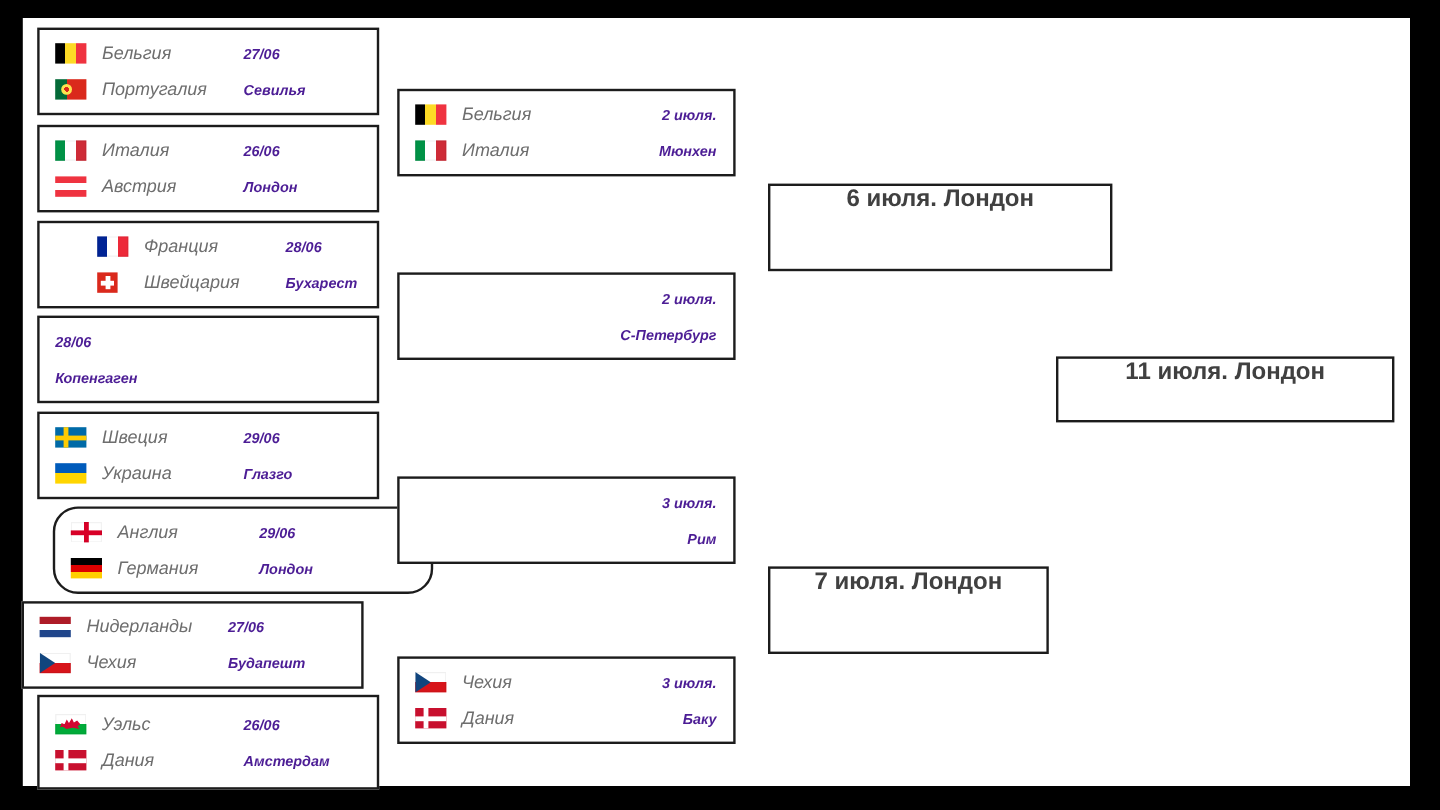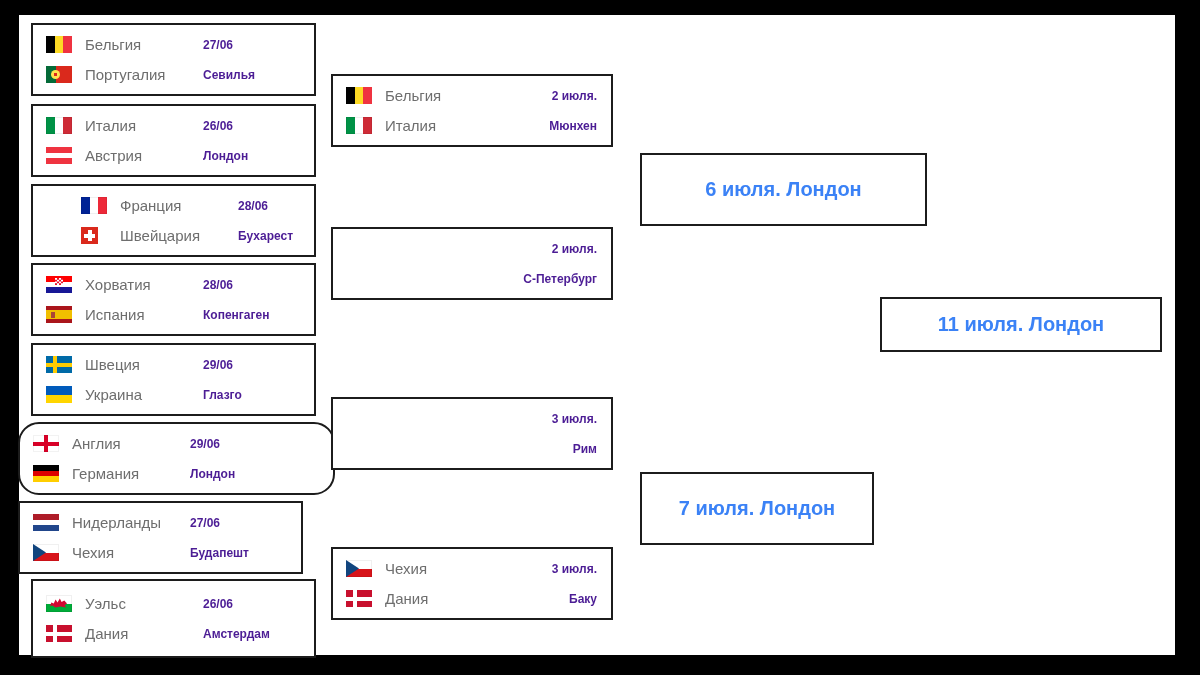--- a/index.html
+++ b/index.html
@@ -17,20 +17,21 @@
     background:#ffffff;
   }
   .match{
     position:absolute;
     box-sizing:border-box;
     background:#fff;
     border:2px solid #1c1c1c;
     display:flex;
     align-items:center;
     padding:0 14px 0 13px;
+    font-style:italic;
   }
   .teams{
     width:157px;
     flex-shrink:0;
     display:flex;
     flex-direction:column;
     gap:13px;
   }
   .team{
     display:flex;
@@ -52,25 +53,25 @@
     line-height:26px;
     white-space:nowrap;
   }
   .info.right{text-align:right;}
   .label-box{
     position:absolute;
     box-sizing:border-box;
     background:#fff;
     border:2px solid #1c1c1c;
     display:flex;
-    align-items:center;
+    align-items:flex-start;
     justify-content:center;
     font-weight:bold;
     font-size:20px;
-    color:#3b82f6;
+    color:#404040;
     white-space:nowrap;
   }
 
   
   .flag{
     position:relative;
     width:26px;height:17px;
     display:inline-block;
     flex-shrink:0;
   }
@@ -202,34 +203,20 @@
       <span>Швейцария</span>
     </div>
   </div>
   <div class="info">
     <div>28/06</div>
     <div>Бухарест</div>
   </div>
 </div>
 
 <div class="match" style="left:31px;top:263px;width:285px;height:73px;">
-  <div class="teams">
-    <div class="team">
-      <span class="flagslot">
-          <span class="flag" data-flag="croatia"></span>
-        </span>
-      <span>Хорватия</span>
-    </div>
-    <div class="team">
-      <span class="flagslot">
-          <span class="flag" data-flag="spain"></span>
-        </span>
-      <span>Испания</span>
-    </div>
-  </div>
   <div class="info">
     <div>28/06</div>
     <div>Копенгаген</div>
   </div>
 </div>
 
 <div class="match" style="left:31px;top:343px;width:285px;height:73px;justify-content:center;">
   <div class="teams">
     <div class="team">
       <span class="flagslot">
@@ -243,21 +230,21 @@
         </span>
       <span>Украина</span>
     </div>
   </div>
   <div class="info">
     <div>29/06</div>
     <div>Глазго</div>
   </div>
 </div>
 
-<div class="match" style="left:18px;top:422px;width:317px;height:73px;border-radius:21px;">
+<div class="match" style="left:44px;top:422px;width:317px;height:73px;border-radius:21px;">
   <div class="teams">
     <div class="team">
       <span class="flagslot">
           <span class="flag" data-flag="england"></span>
         </span>
       <span>Англия</span>
     </div>
     <div class="team">
       <span class="flagslot">
           <span class="flag" data-flag="germany"></span>

